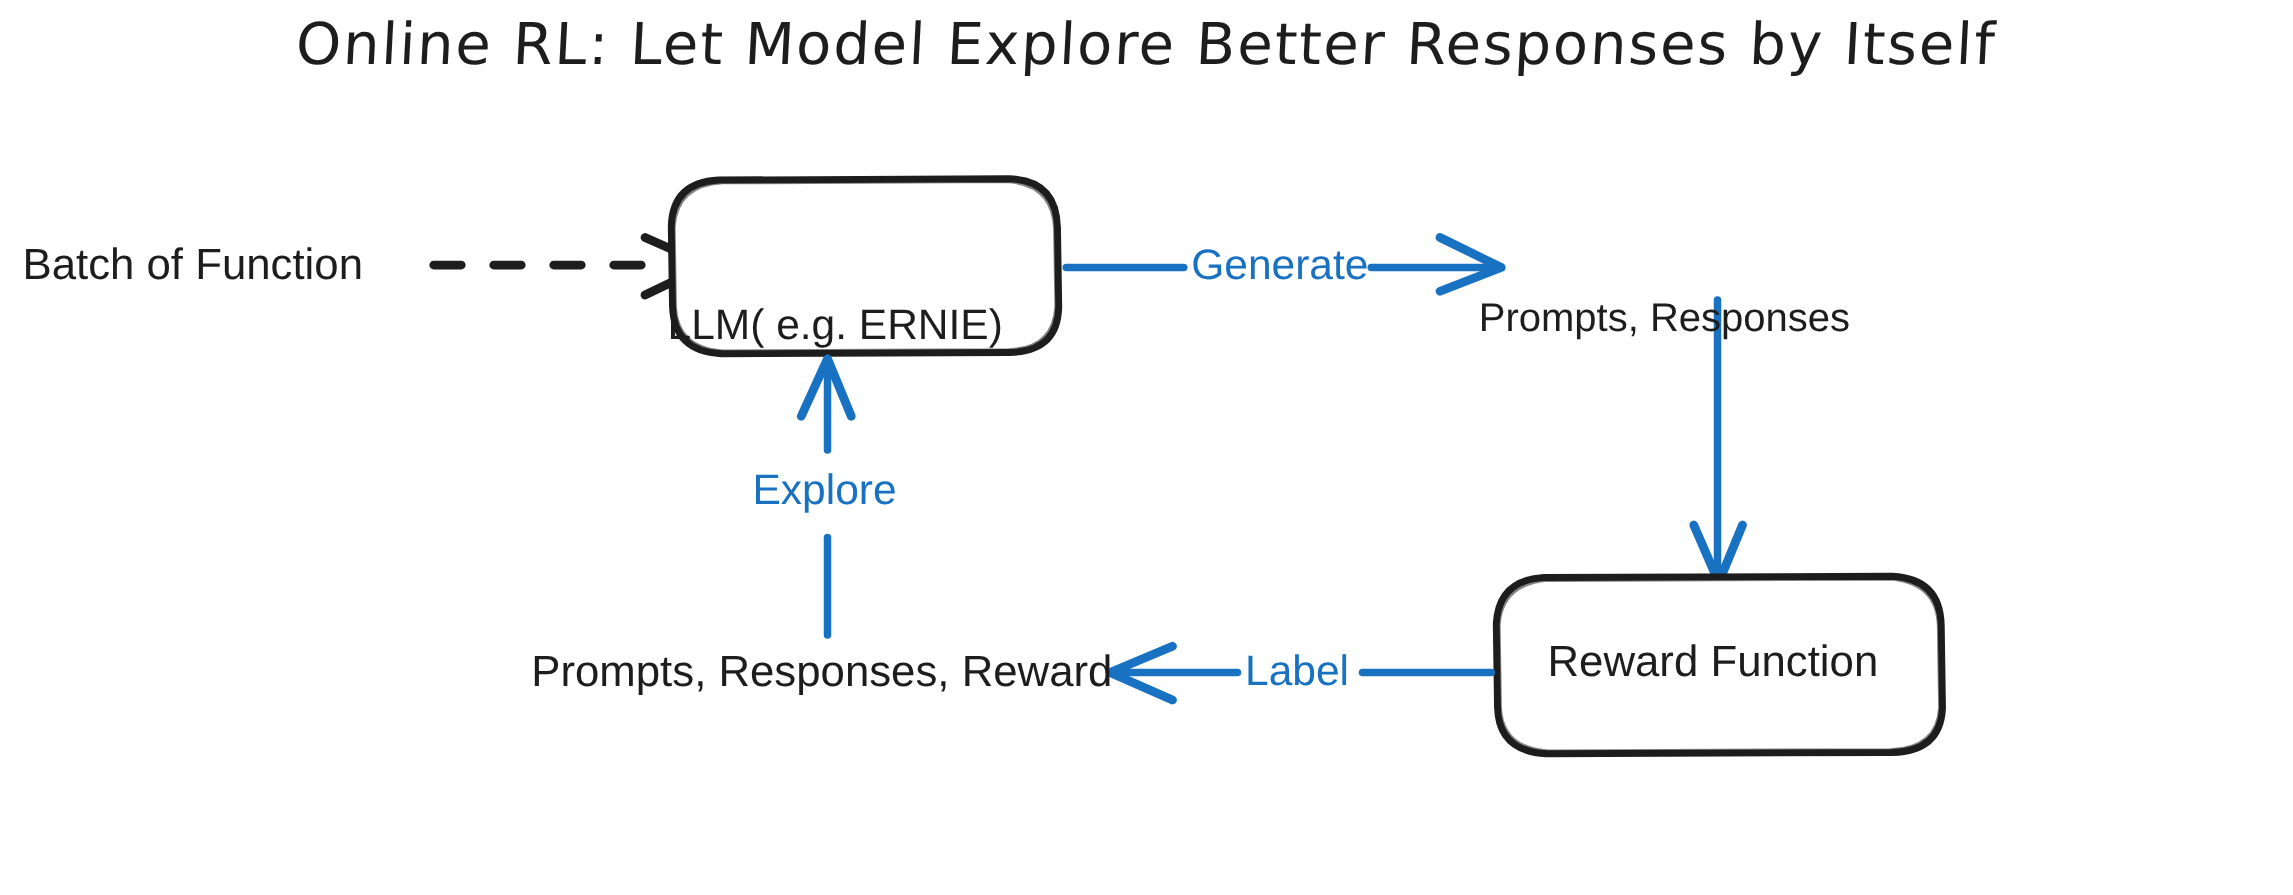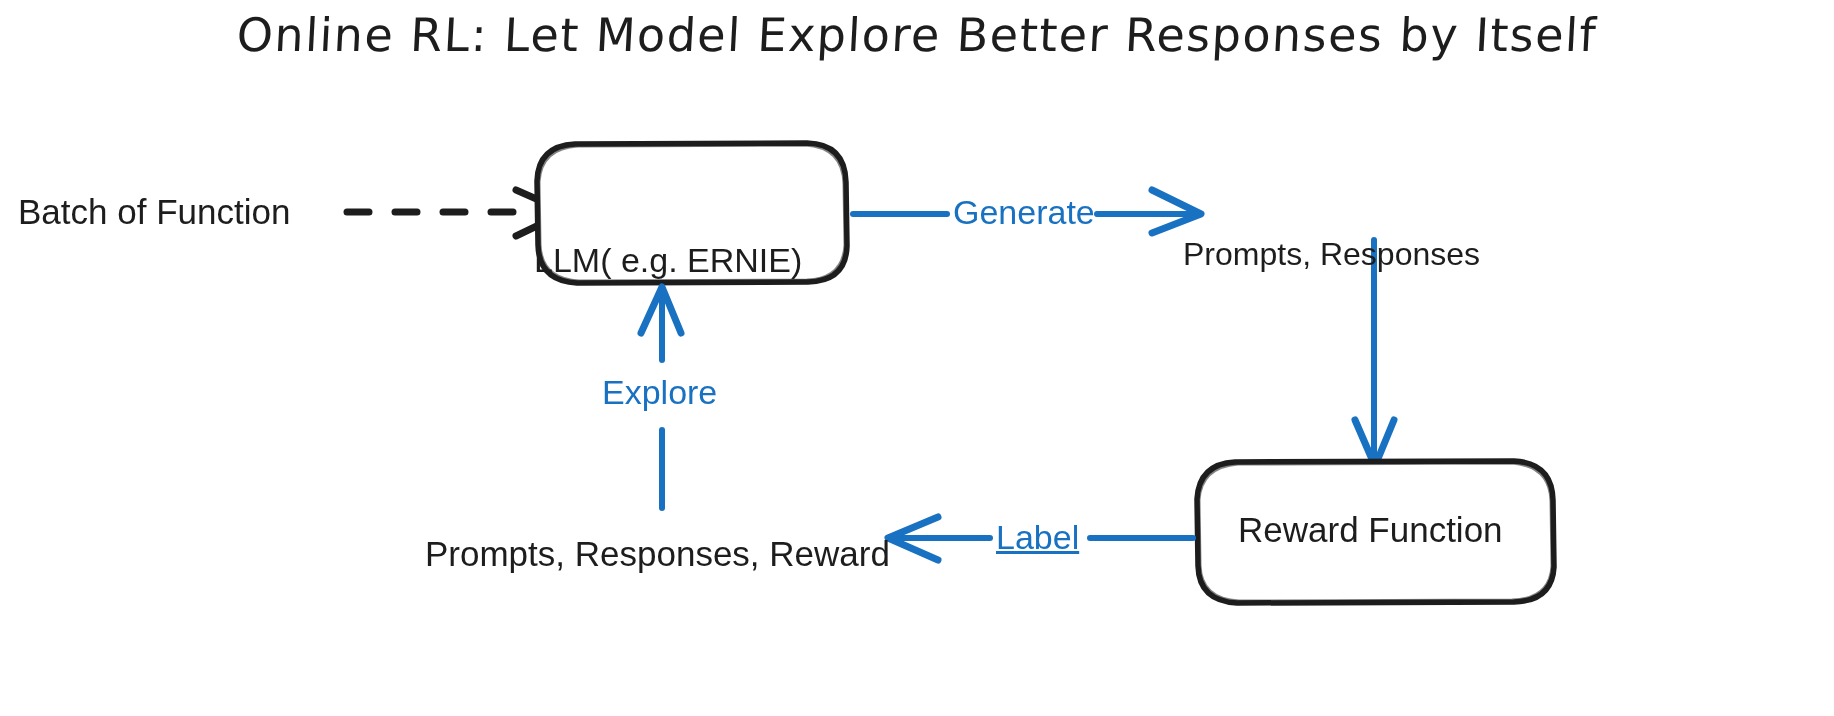--- a/index.html
+++ b/index.html
@@ -14,22 +14,22 @@
     font-size:46px; font-weight:400; letter-spacing:1.5px;
     color:#1d1d1d;
     transform:skewX(-3deg);
   }
 
   #batch-label{ left:18px; top:192px; font-size:35px; }
   #llm-label{ left:534px; top:193px; font-size:34px;margin-top:48px; }
   #generate-label{ left:953px; top:193px; font-size:34px; color:#1971c2; }
   #pr-label{ left:1183px; top:192px; font-size:32px;margin-top:44px; }
   #update-label{ left:602px; top:373px; font-size:34px; color:#1971c2; }
-  #prr-label{ left:425px; top:534px; font-size:35px; }
-  #label-label{ left:996px; top:518px; font-size:34px; color:#1971c2;text-decoration:underline; }
+  #prr-label{ left:425px; top:518px; font-size:35px; }
+  #label-label{ left:996px; top:518px; font-size:34px; color:#1971c2; }
   #reward-label{ left:1238px; top:510px; font-size:35px; }
 </style>
 </head>
 <body>
 
 <svg id="canvas" viewBox="0 0 1834 716" xmlns="http://www.w3.org/2000/svg">
 
   <g>
     <path d="M347,212 L560,212" stroke="#1d1d1d" stroke-width="7" stroke-linecap="round" fill="none" stroke-dasharray="22 26"></path>
     <path d="M516,190 L566,212 L516,236" stroke="#1d1d1d" stroke-width="7" stroke-linecap="round" stroke-linejoin="round" fill="none"></path>

